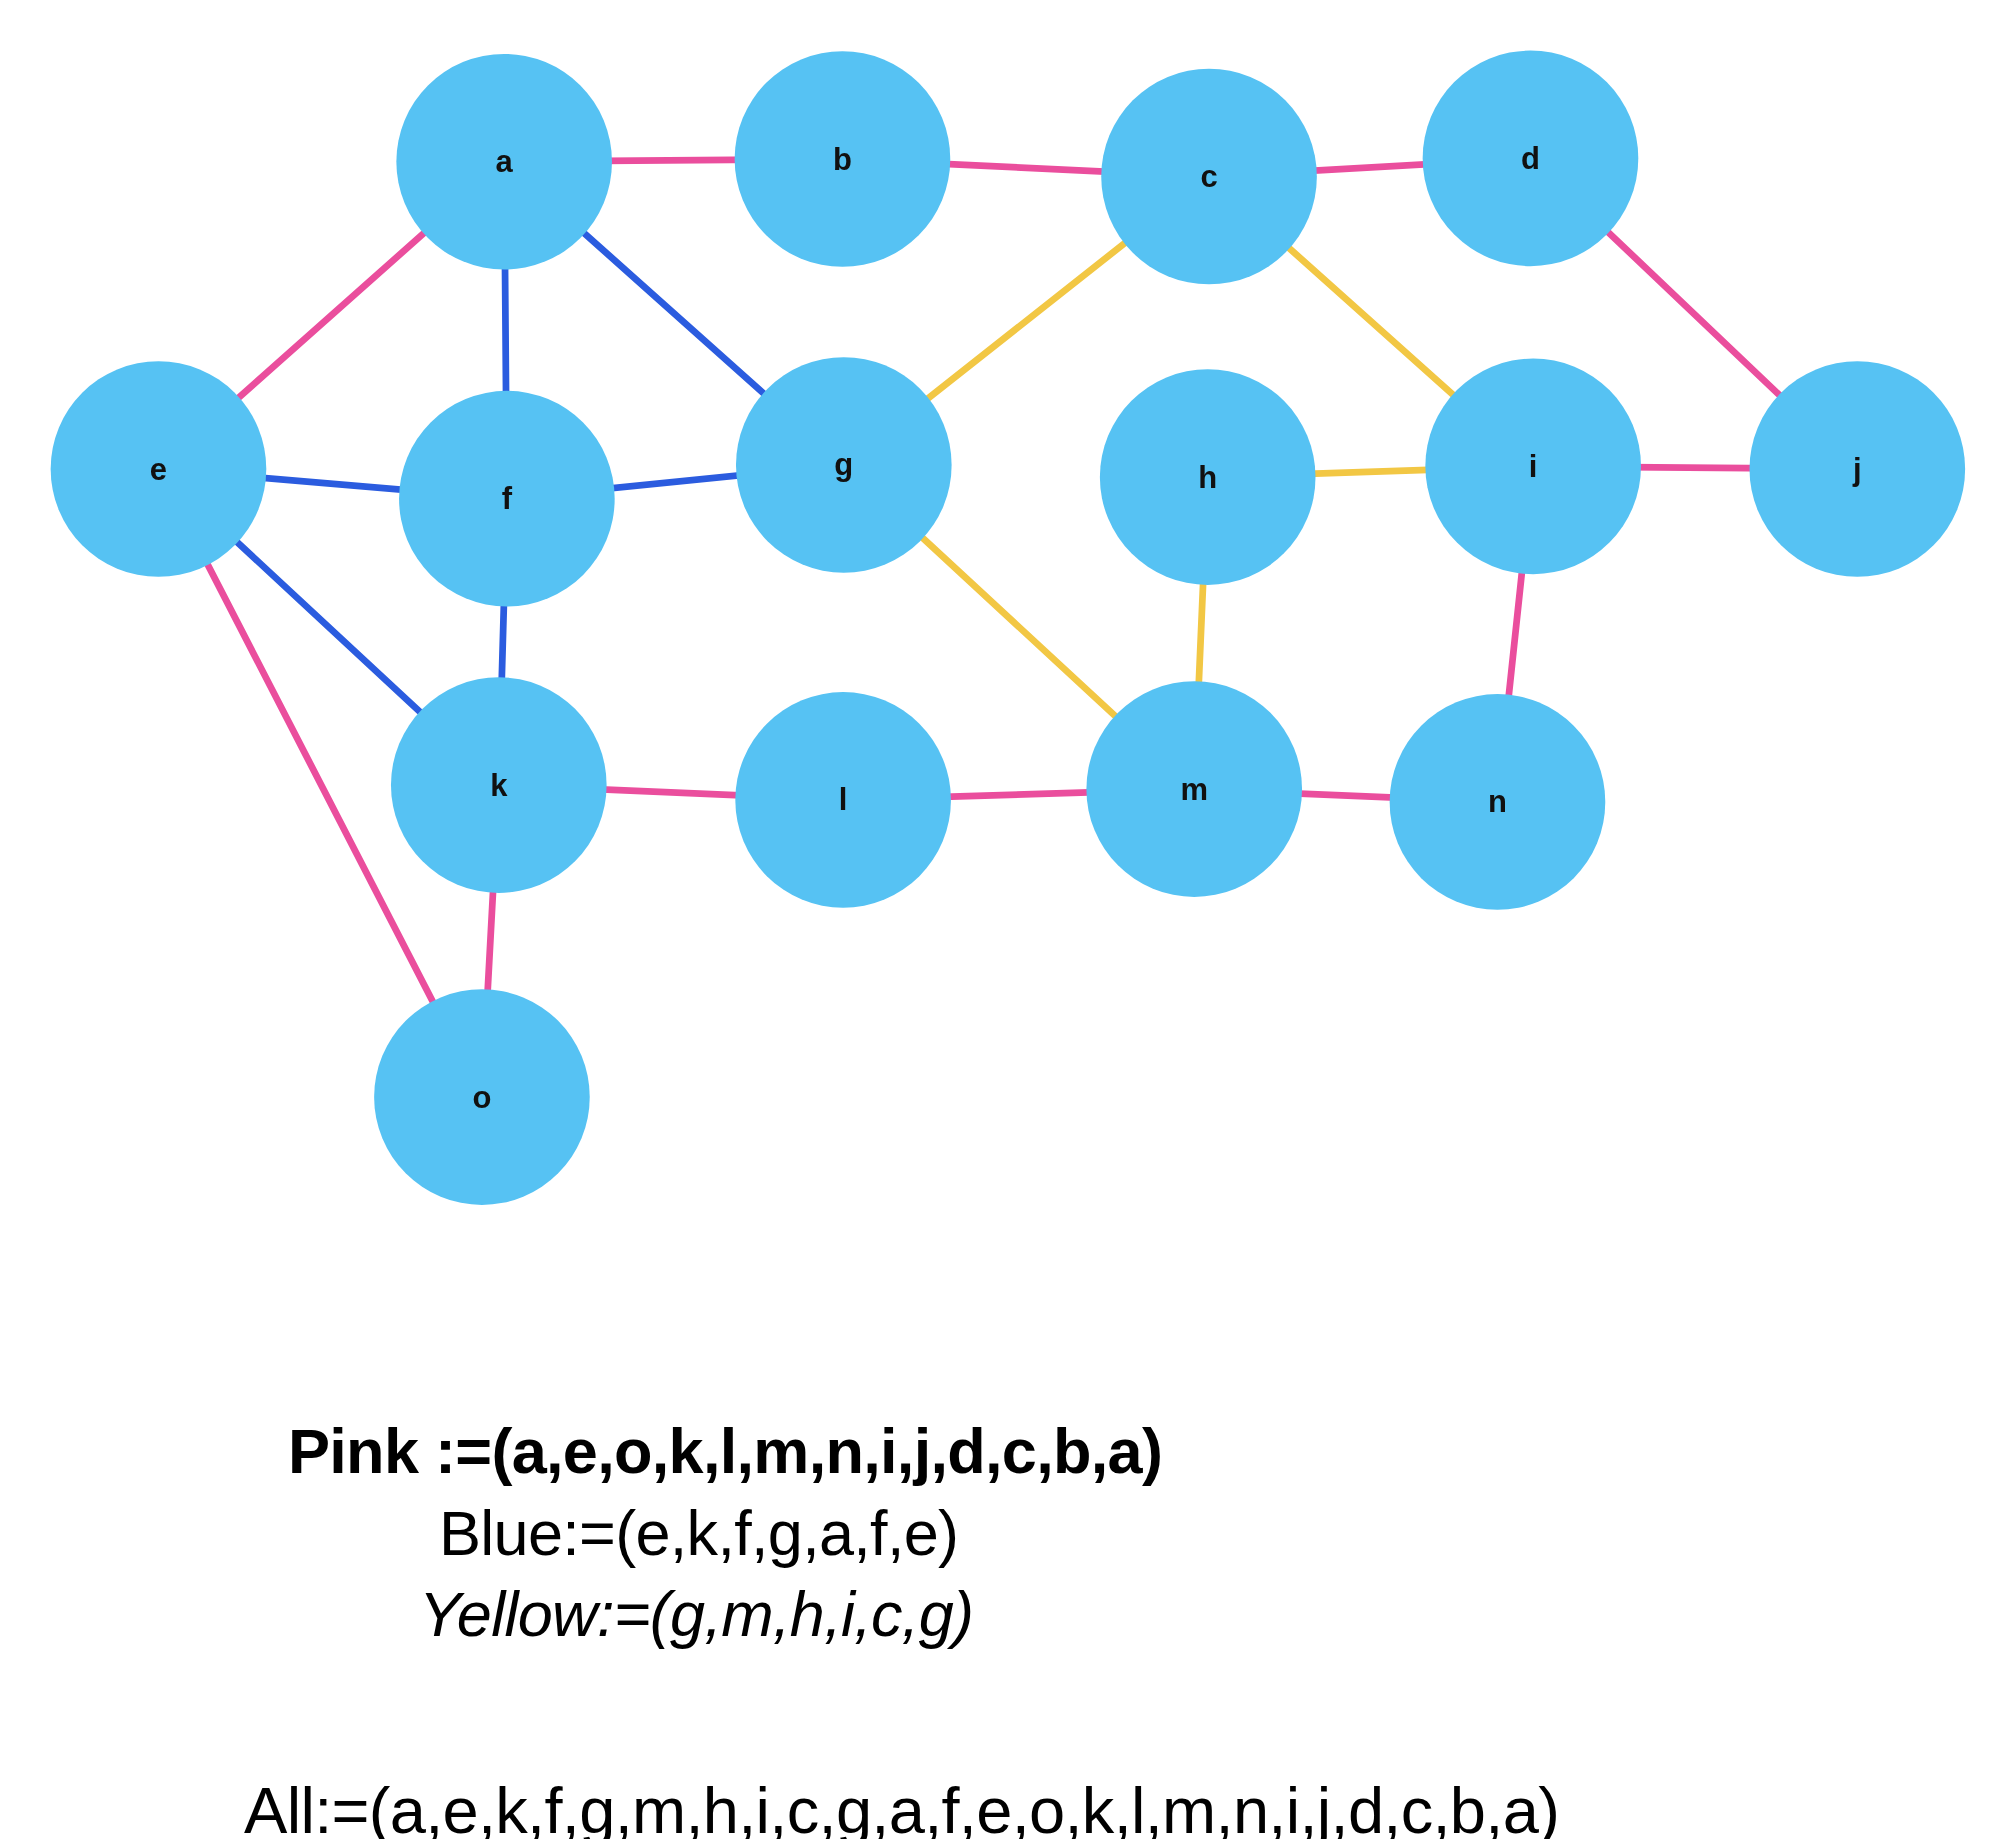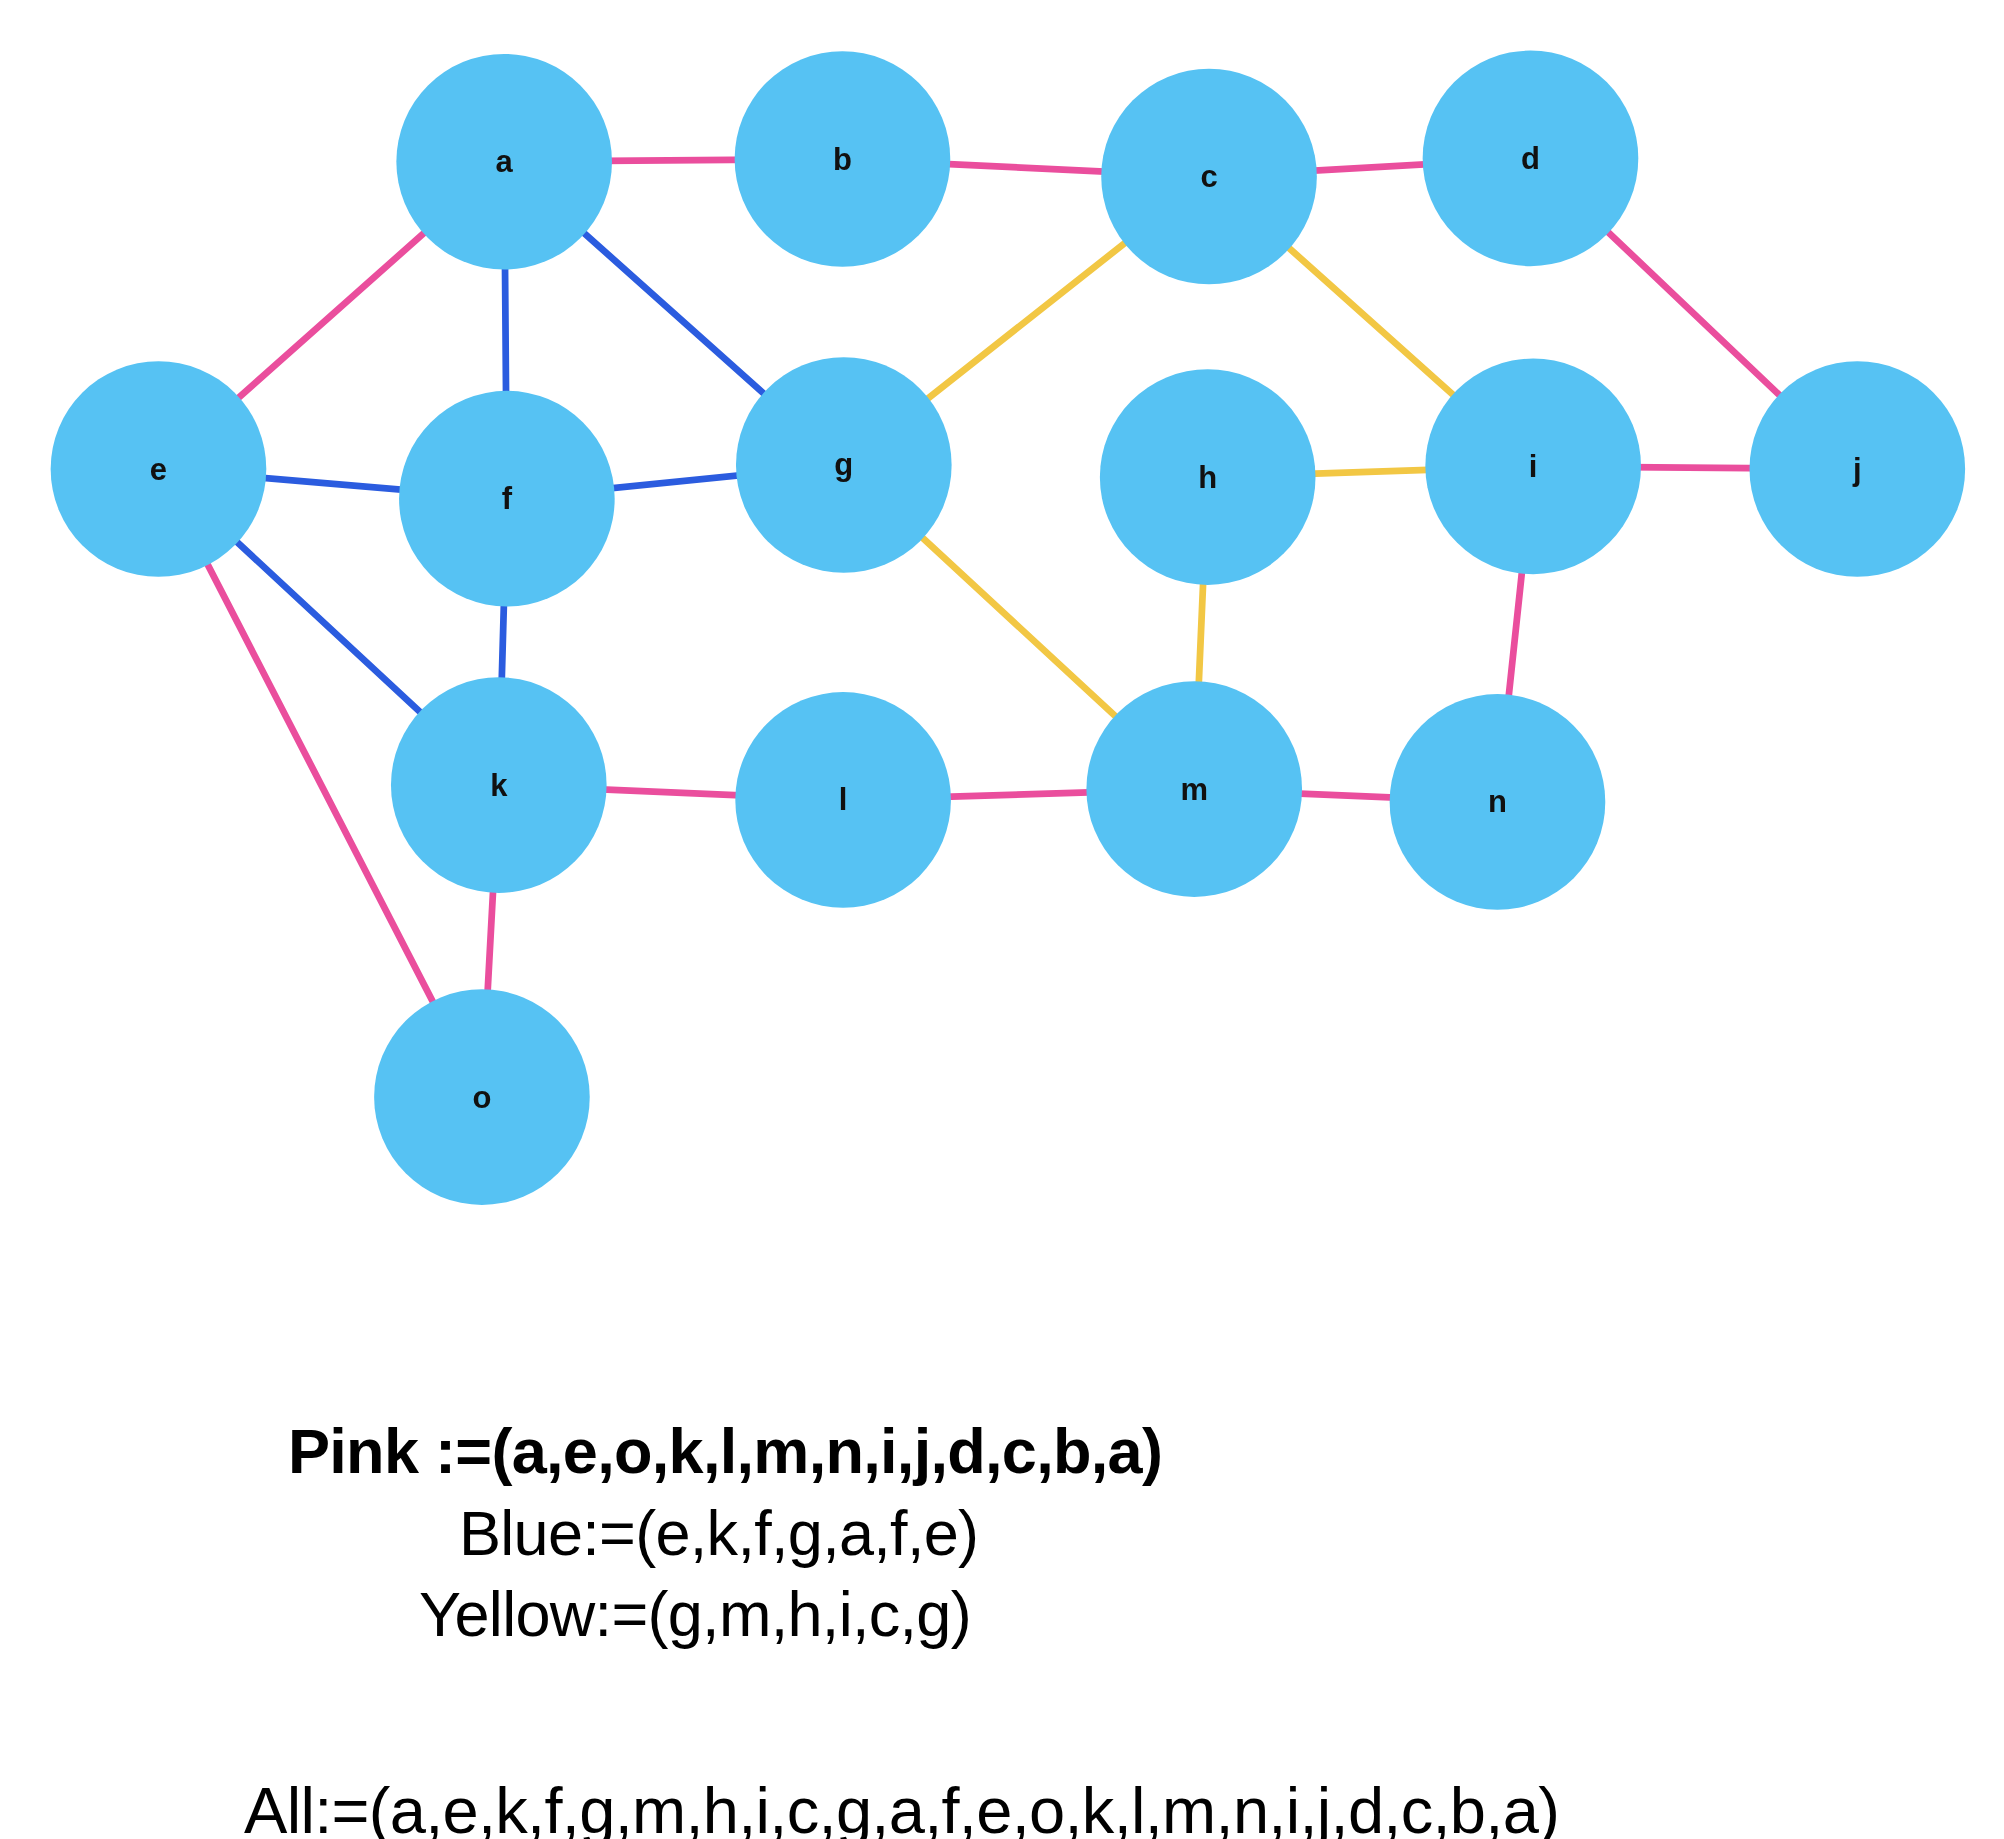--- a/index.html
+++ b/index.html
@@ -32,22 +32,22 @@
   .legend-line {
     position: absolute;
     transform: translateY(-50%);
     font-size: 63px;
     line-height: 1;
     color: #000000;
     white-space: nowrap;
     letter-spacing: -0.7px;
   }
   #line-pink   { left: 288px; top: 1451px; font-weight: bold; }
-  #line-blue   { left: 439px; top: 1533px; margin-left: 20px; }
-  #line-yellow { left: 419px; top: 1614px; }
+  #line-blue   { left: 439px; top: 1533px; }
+  #line-yellow { left: 419px; top: 1614px; font-style: italic; }
   #line-all    { left: 244px; top: 1810px; font-size: 65px; }
 </style>
 </head>
 <body>
 
 <div class="stage">
 
   <svg id="graph-svg" viewBox="0 0 2975 2729" xmlns="http://www.w3.org/2000/svg">
     <g id="edge-layer">
         <line x1="748" y1="240" x2="1250" y2="236" stroke="#EA4E9D" stroke-width="10" stroke-linecap="round"></line>

